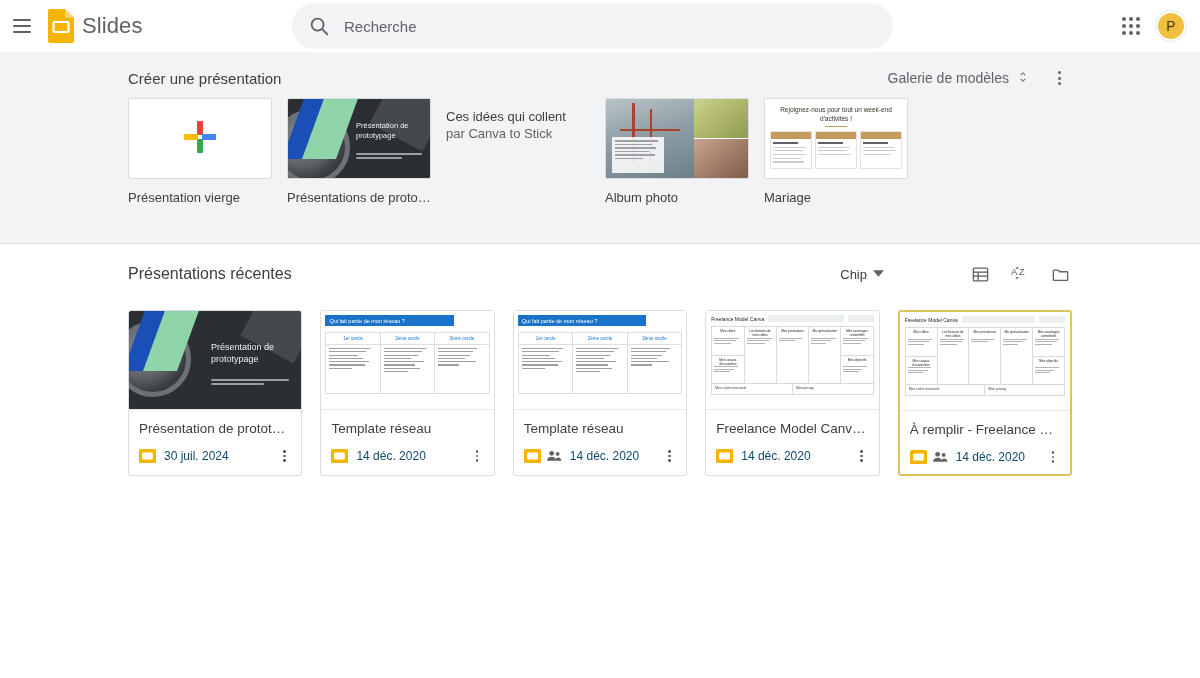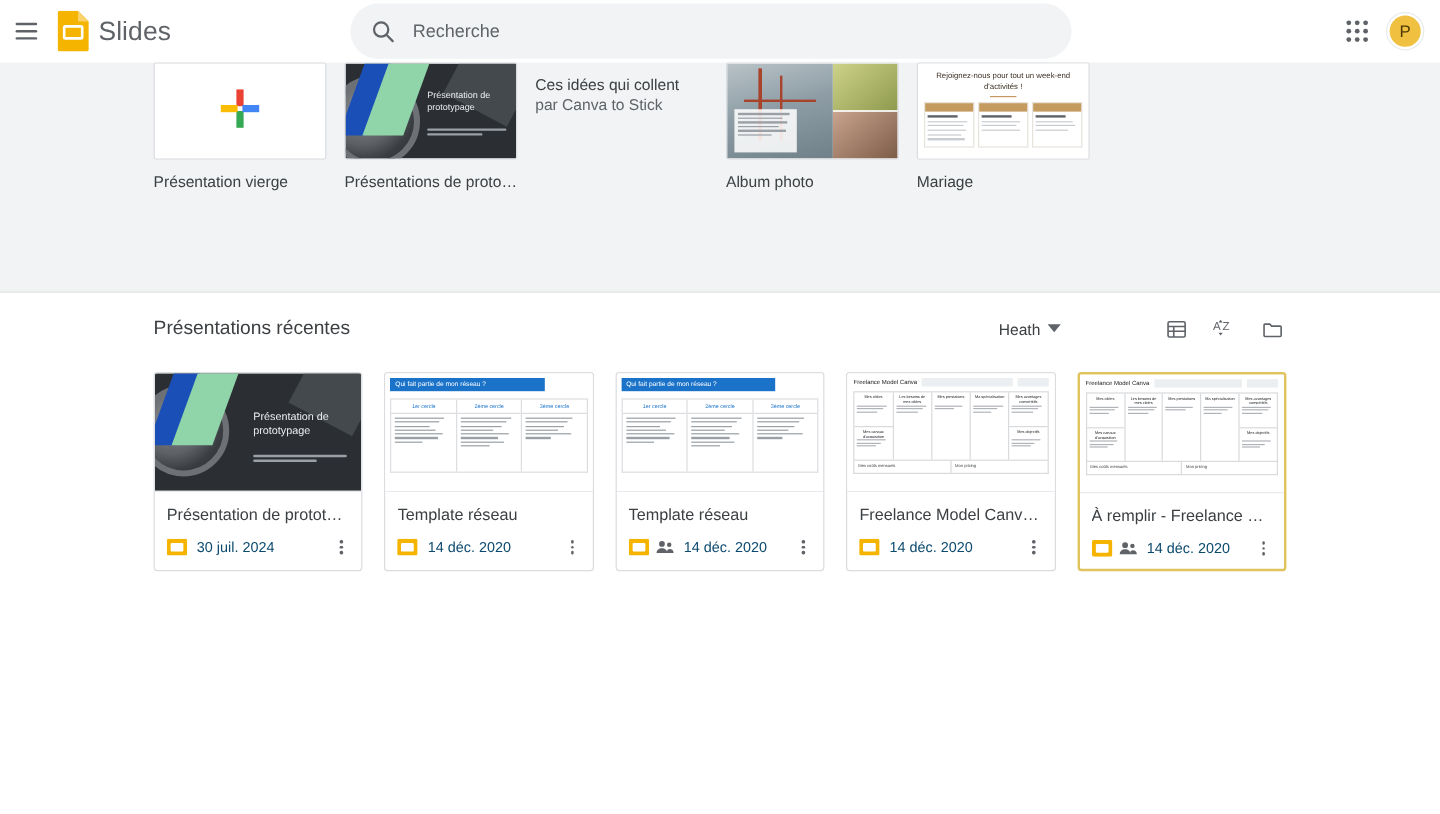--- a/index.html
+++ b/index.html
@@ -245,20 +245,37 @@
         <i></i>
         <i></i>
         <i></i>
     </div>
     <div class="avatar">P</div>
   </div>
 </div>
 
 <div class="create-section">
 
+  <div class="section-bar">
+    <span class="section-title">Créer une présentation</span>
+    <span class="bar-spacer"></span>
+    <span class="gallery-toggle">
+      <span>Galerie de modèles</span>
+      <span>
+        <svg width="14" height="14" viewBox="0 0 24 24" fill="#5f6368">
+            <path d="M12 5.8L8.5 9.3l-1-1L12 3.8l4.5 4.5-1 1L12 5.8zm0 12.4l3.5-3.5 1 1L12 20.2l-4.5-4.5 1-1 3.5 3.5z"></path>
+          </svg>
+      </span>
+    </span>
+    <span class="more-dots">
+      <i></i>
+        <i></i>
+        <i></i>
+    </span>
+  </div>
 
   <div class="template-row">
 
     <div class="template">
       <div class="template-thumb">
         <span class="plus-mark">
           <svg width="40" height="40" viewBox="0 0 40 40">
             <rect x="17" y="4" width="6" height="14" fill="#ea4335"></rect>
             <rect x="17" y="22" width="6" height="14" fill="#34a853"></rect>
             <rect x="4" y="17" width="14" height="6" fill="#fbbc04"></rect>
@@ -361,21 +378,21 @@
   </div>
 </div>
 
 <div class="recent-section">
 
   <div class="recent-bar">
     <span class="recent-title">Présentations récentes</span>
     <span class="bar-spacer"></span>
 
     <span class="filter-chip">
-      <span>Heath</span>
+      <span>Chip</span>
       <span>
         <svg width="11" height="11" viewBox="0 0 10 6" fill="#5f6368">
             <path d="M0 0h10L5 6z"></path>
           </svg>
       </span>
     </span>
 
     <span class="view-icons">
       <span class="vicon">
         <svg width="19" height="19" viewBox="0 0 24 24" fill="none" stroke="#5f6368" stroke-width="1.7">

